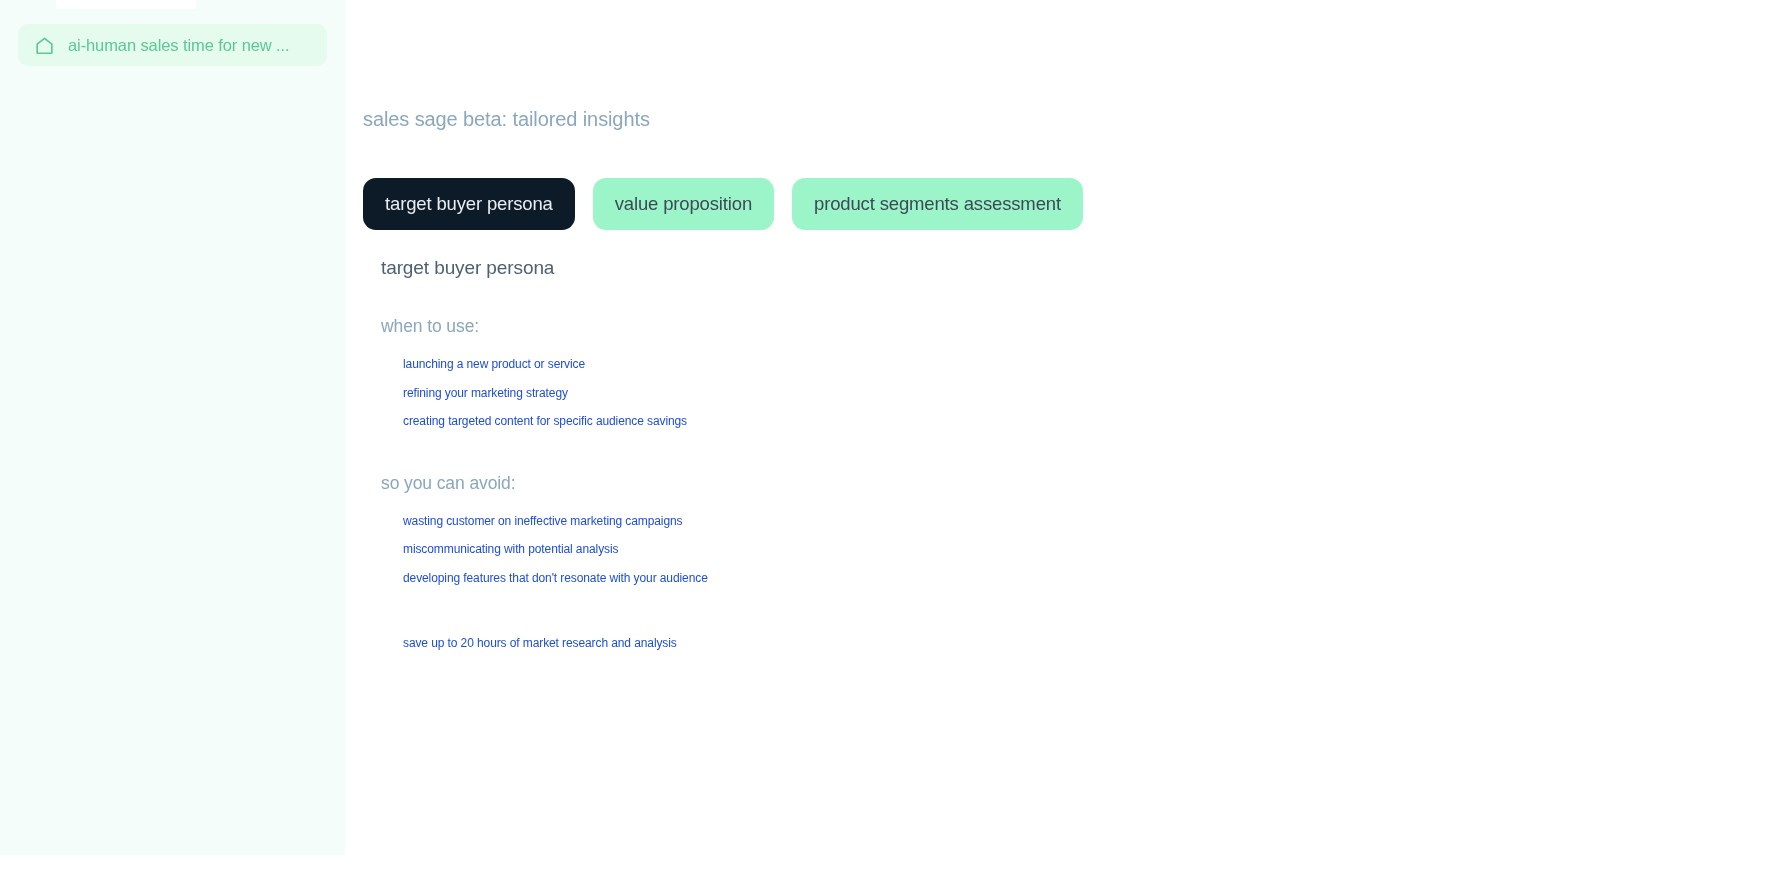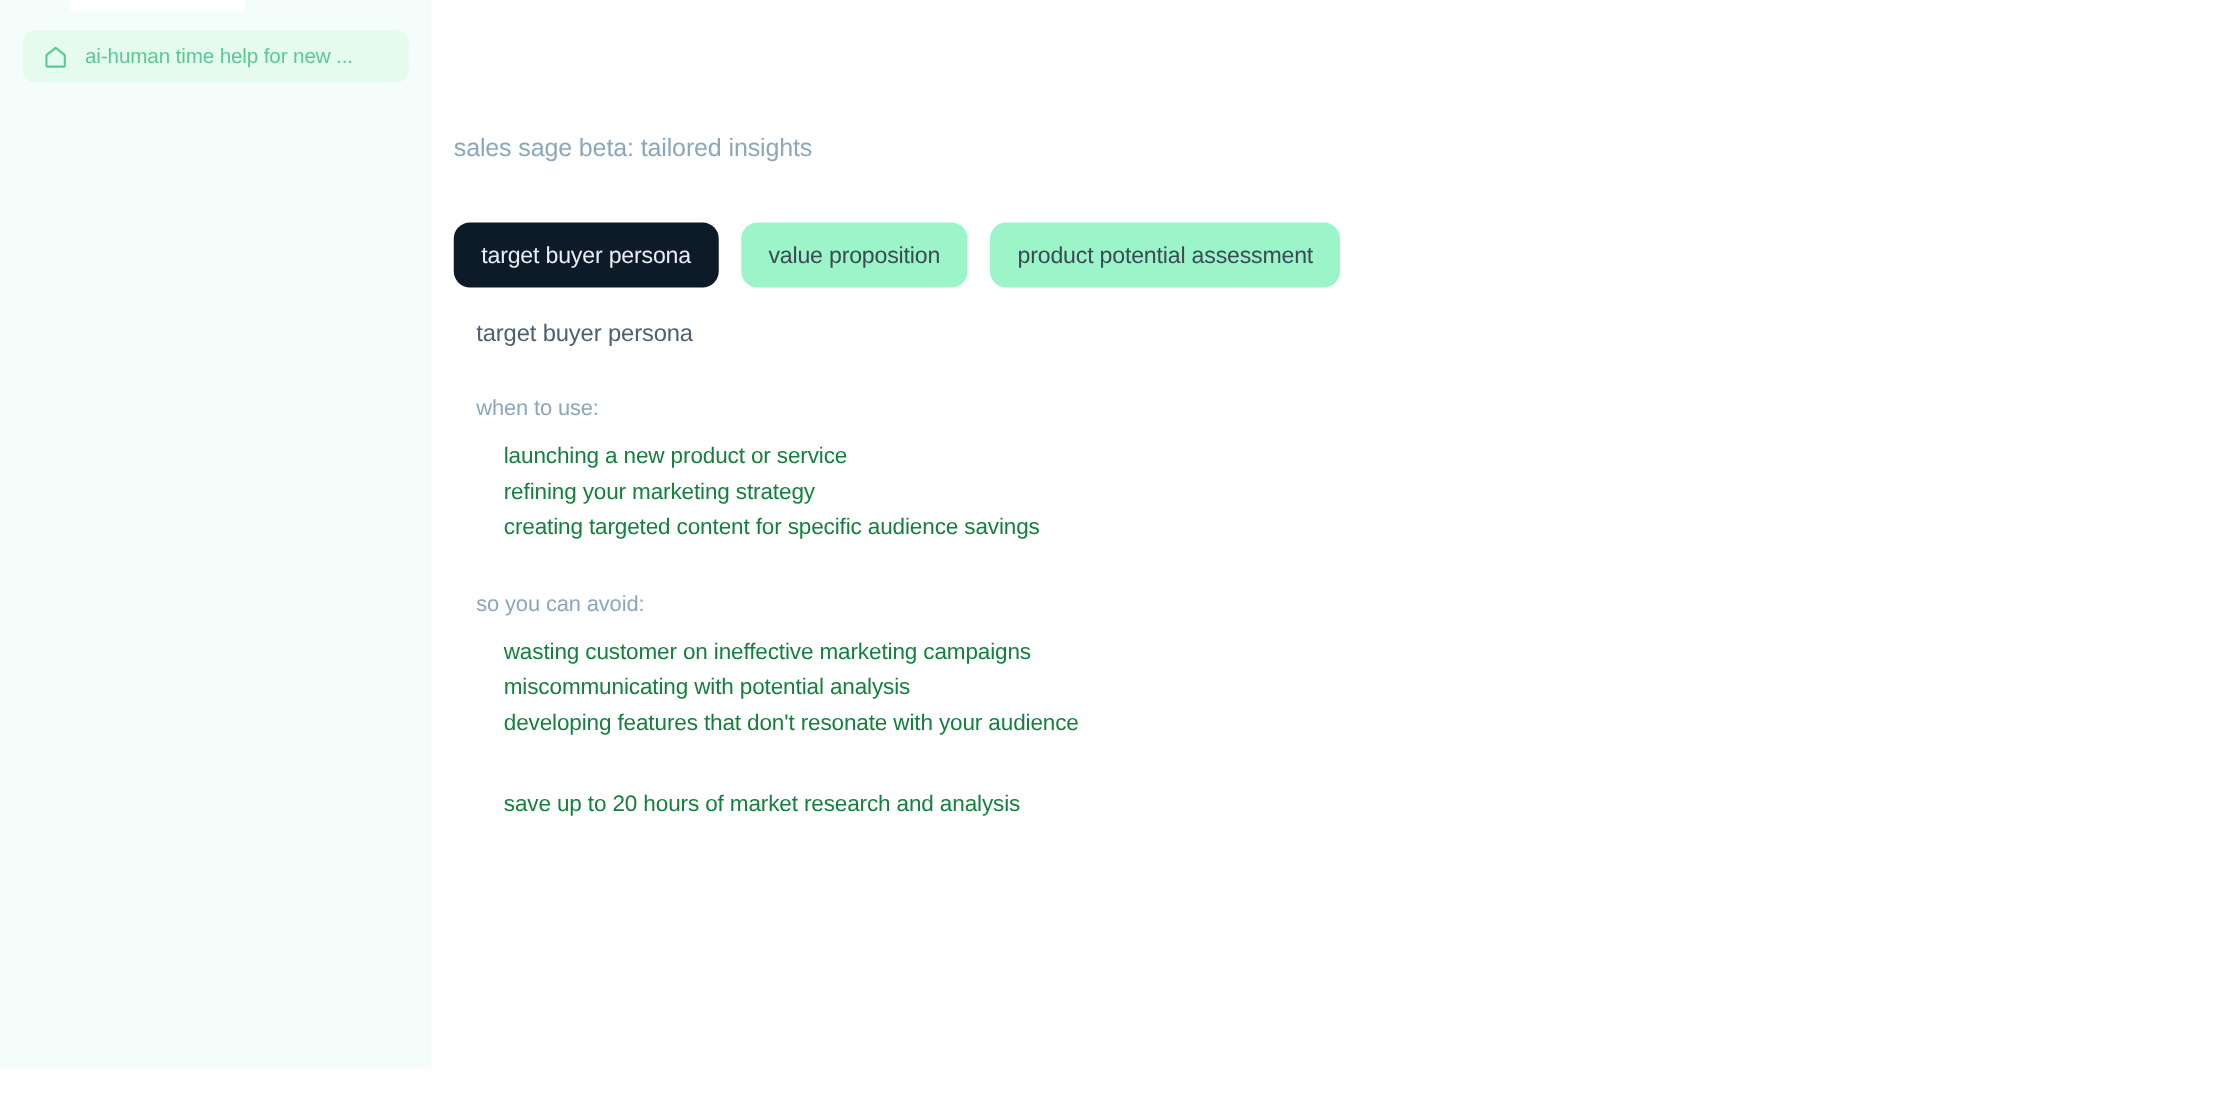--- a/index.html
+++ b/index.html
@@ -160,22 +160,22 @@
     letter-spacing: -0.1px;
   }
 
   .section-list {
     list-style: none;
     margin: 13px 0 0 0;
     padding: 0;
   }
 
   .section-list li {
-    font-size: 18px;
-    color: #15803d;
+    font-size: 12px;
+    color: #1d4ed8;
     letter-spacing: -0.1px;
     line-height: 28.5px;
     padding-left: 22px;
   }
 </style>
 </head>
 <body>
 
 <div class="app-shell">
 
@@ -183,38 +183,38 @@
 
   <aside class="sidebar">
     <nav class="sidebar-nav">
 
       <div class="sidebar-item">
         <span class="icon">
           <svg viewBox="0 0 24 24" fill="none" stroke="currentColor" stroke-width="1.9" stroke-linecap="round" stroke-linejoin="round">
             <path d="M3.6 10.4 12 3.8l8.4 6.6V20a.9.9 0 0 1-.9.9h-15a.9.9 0 0 1-.9-.9z"></path>
           </svg>
         </span>
-        <span class="sidebar-item-label">ai-human time help for new ...</span>
+        <span class="sidebar-item-label">ai-human sales time for new ...</span>
       </div>
 
     </nav>
   </aside>
 
   <main class="main">
 
     <h1 class="page-title">sales sage beta: tailored insights</h1>
 
     <div class="tabs">
 
       <button class="tab is-active">target buyer persona</button>
 
 
       <button class="tab">value proposition</button>
 
-      <button class="tab">product potential assessment</button>
+      <button class="tab">product segments assessment</button>
 
     </div>
 
     <section class="panel">
 
       <h2 class="panel-heading">target buyer persona</h2>
 
       <div class="section">
         <div class="section-label">when to use:</div>
         <ul class="section-list">

